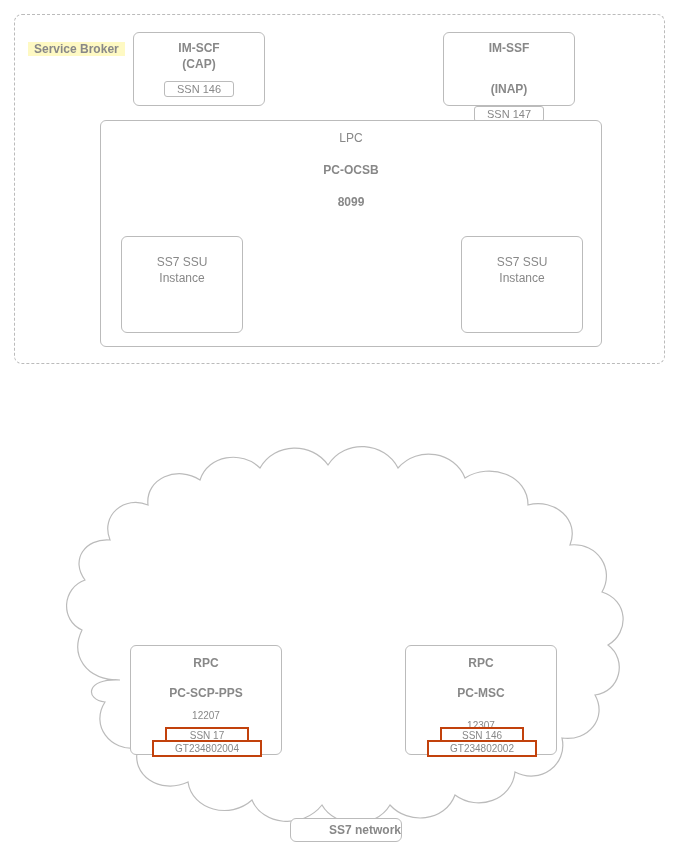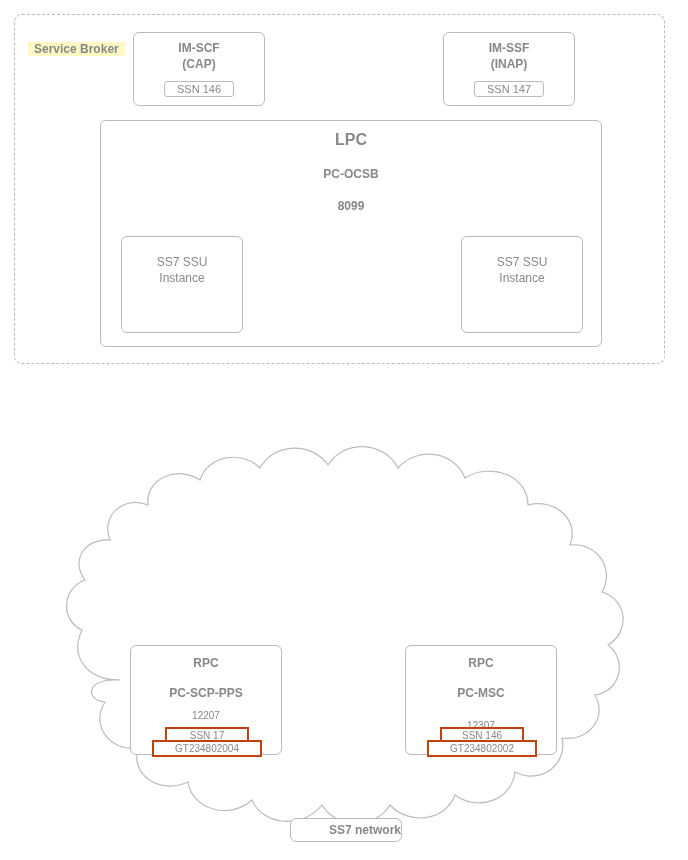--- a/index.html
+++ b/index.html
@@ -40,22 +40,22 @@
     border-radius: 8px;
   }
   .sb-legend {
     position: absolute;
     background: #fef9c3;
     padding: 0 6px;
     font-weight: bold;
     margin-top: 36px;
   }
   .lpc-title {
-    font-weight: bold;
-    font-size: 16px;
+    font-weight: normal;
+    font-size: 12px;
   }
   .centered {
     width: 100%;
     text-align: center;
   }
   .small-box {
     position: absolute;
     border: 2px solid #c2410c;
     font-size: 10px;
     text-align: center;
@@ -81,21 +81,21 @@
       <div class="label-line" style="font-weight:bold;">(CAP)</div>
     </div>
     <div style="margin-top:9px;">
       <span class="ssn-pill">SSN 146</span>
     </div>
   </div>
 
   <div class="box" style="left:443px; top:32px; width:130px; height:72px;">
     <div style="margin-top:8px;">
       <div class="label-line" style="font-weight:bold;">IM-SSF</div>
-      <div class="label-line" style="font-weight:bold;">(INAP)</div>
+      <div class="label-line" style="font-weight:bold;margin-top:25px;">(INAP)</div>
     </div>
     <div style="margin-top:9px;">
       <span class="ssn-pill">SSN 147</span>
     </div>
   </div>
 
   <div class="box" style="left:100px; top:120px; width:500px; height:225px;">
     <div class="centered lpc-title" style="margin-top:10px;">LPC</div>
     <div class="centered" style="margin-top:18px; font-weight:bold;">PC-OCSB</div>
     <div class="centered" style="margin-top:18px; font-weight:bold;">8099</div>

